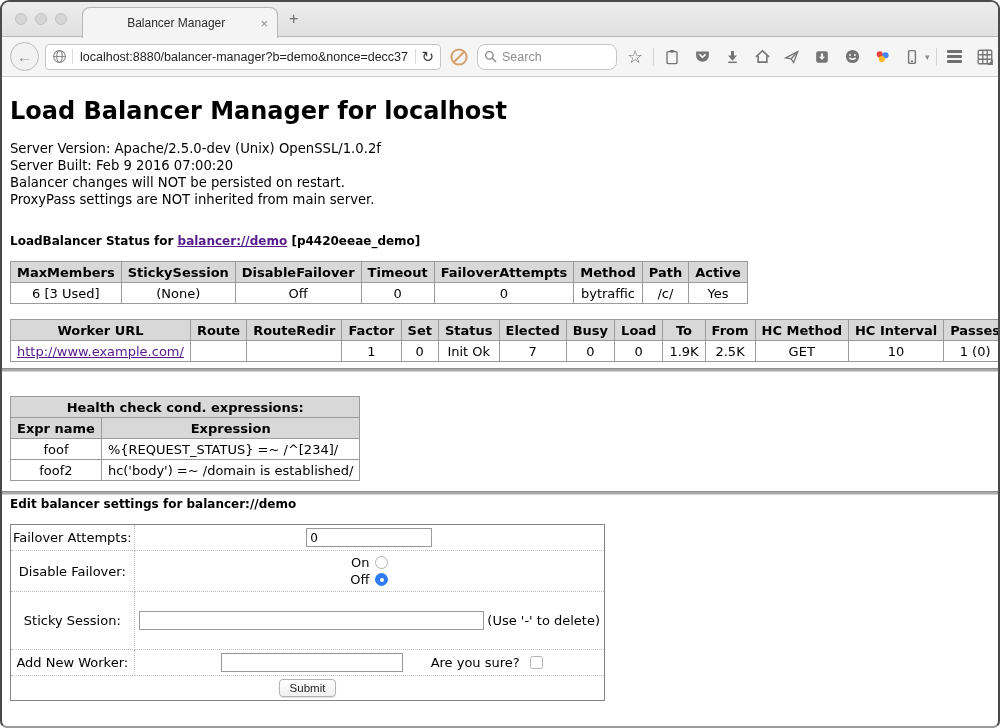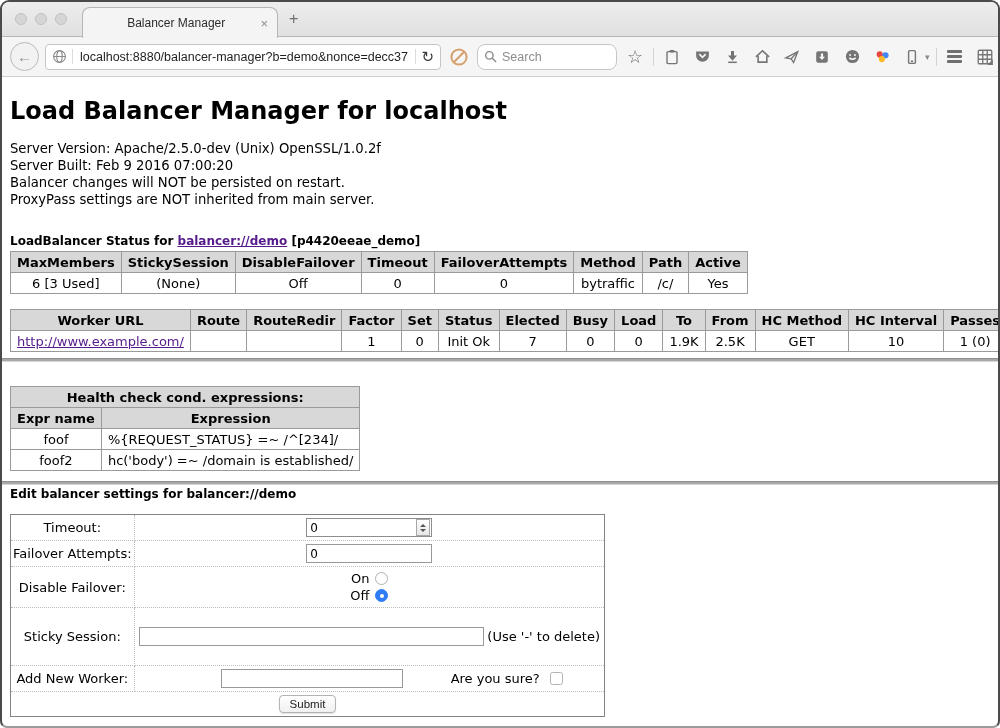--- a/index.html
+++ b/index.html
@@ -41,21 +41,21 @@
   .burger i{display:block;width:15px;height:2.5px;background:#6f6f6f;border-radius:1px;}
   
   .content{padding:0 8px;font-family:"DejaVu Sans",sans-serif;color:#000;background:#fff;}
   .page-title{font-size:24px;font-weight:bold;margin:20px 0 0;letter-spacing:0;}
   .server-info{margin-top:15px;font-size:13.2px;line-height:17px;}
   .h3{font-size:12px;font-weight:bold;margin:26px 0 0;}
   .h3 a,.vlink{color:#551a8b;}
   .data{border-collapse:collapse;font-size:13px;}
   .data th,.data td{border:1px solid #9a9a9a;padding:2px 6px;text-align:center;height:16px;white-space:nowrap;}
   .data th{background:#d8d8d8;}
-  .t1{margin-top:3px;}
+  .t1{margin-top:13px;}
   .t2{margin-top:15px;}
   .health{margin-top:24px;}
   .health .expr{text-align:left;}
   hr.full{border:none;height:2px;background:#a9a9a9;border-top:1px solid #8f8f8f;border-bottom:1px solid #d6d6d6;
     margin:6px -8px 0;}
   .edit-h{margin-top:2px;}
   
   .form-table{border-collapse:collapse;width:595px;margin-top:13px;border:1px solid #838383;font-size:13px;}
   .form-table td{border:1px dotted #bdbdbd;padding:3px 2px;}
   .label-cell{width:118px;text-align:center;white-space:nowrap;}
@@ -338,32 +338,20 @@
     </tbody>
       </table>
 
     <hr class="full" style="margin-top:10px;">
 
     <div class="h3 edit-h">Edit balancer settings for balancer://demo</div>
 
     <table class="form-table">
       <tbody>
       <tr>
-        <td class="label-cell">Timeout:</td>
-        <td class="center">
-          <span class="numwrap">
-            <input value="0" style="">
-            <span class="stepper">
-                  <i class="s-up"></i>
-                  <i class="s-dn"></i>
-                </span>
-          </span>
-        </td>
-      </tr>
-      <tr>
         <td class="label-cell">Failover Attempts:</td>
         <td class="center">
           <input class="ti" style="width: 126px;" value="0">
         </td>
       </tr>
       <tr>
         <td class="label-cell">Disable Failover:</td>
         <td class="center">
           <span class="radio-group">
             <span class="radio-row">
@@ -384,21 +372,21 @@
             <input class="ti" style="width: 345px;" value="">
             <span>(Use '-' to delete)</span>
           </span>
         </td>
       </tr>
       <tr>
         <td class="label-cell">Add New Worker:</td>
         <td>
           <span class="flexrow">
             <input class="ti" style="width: 182px; margin-left: 84px;" value="">
-            <span style="margin-left:48px;">Are you sure?</span>
+            <span style="margin-left:28px;">Are you sure?</span>
             <span class="checkbox" style="margin-left:10px;"></span>
           </span>
         </td>
       </tr>
       <tr>
         <td colspan="2" class="center">
           <button class="mac-btn">Submit</button>
         </td>
       </tr>
     </tbody>

